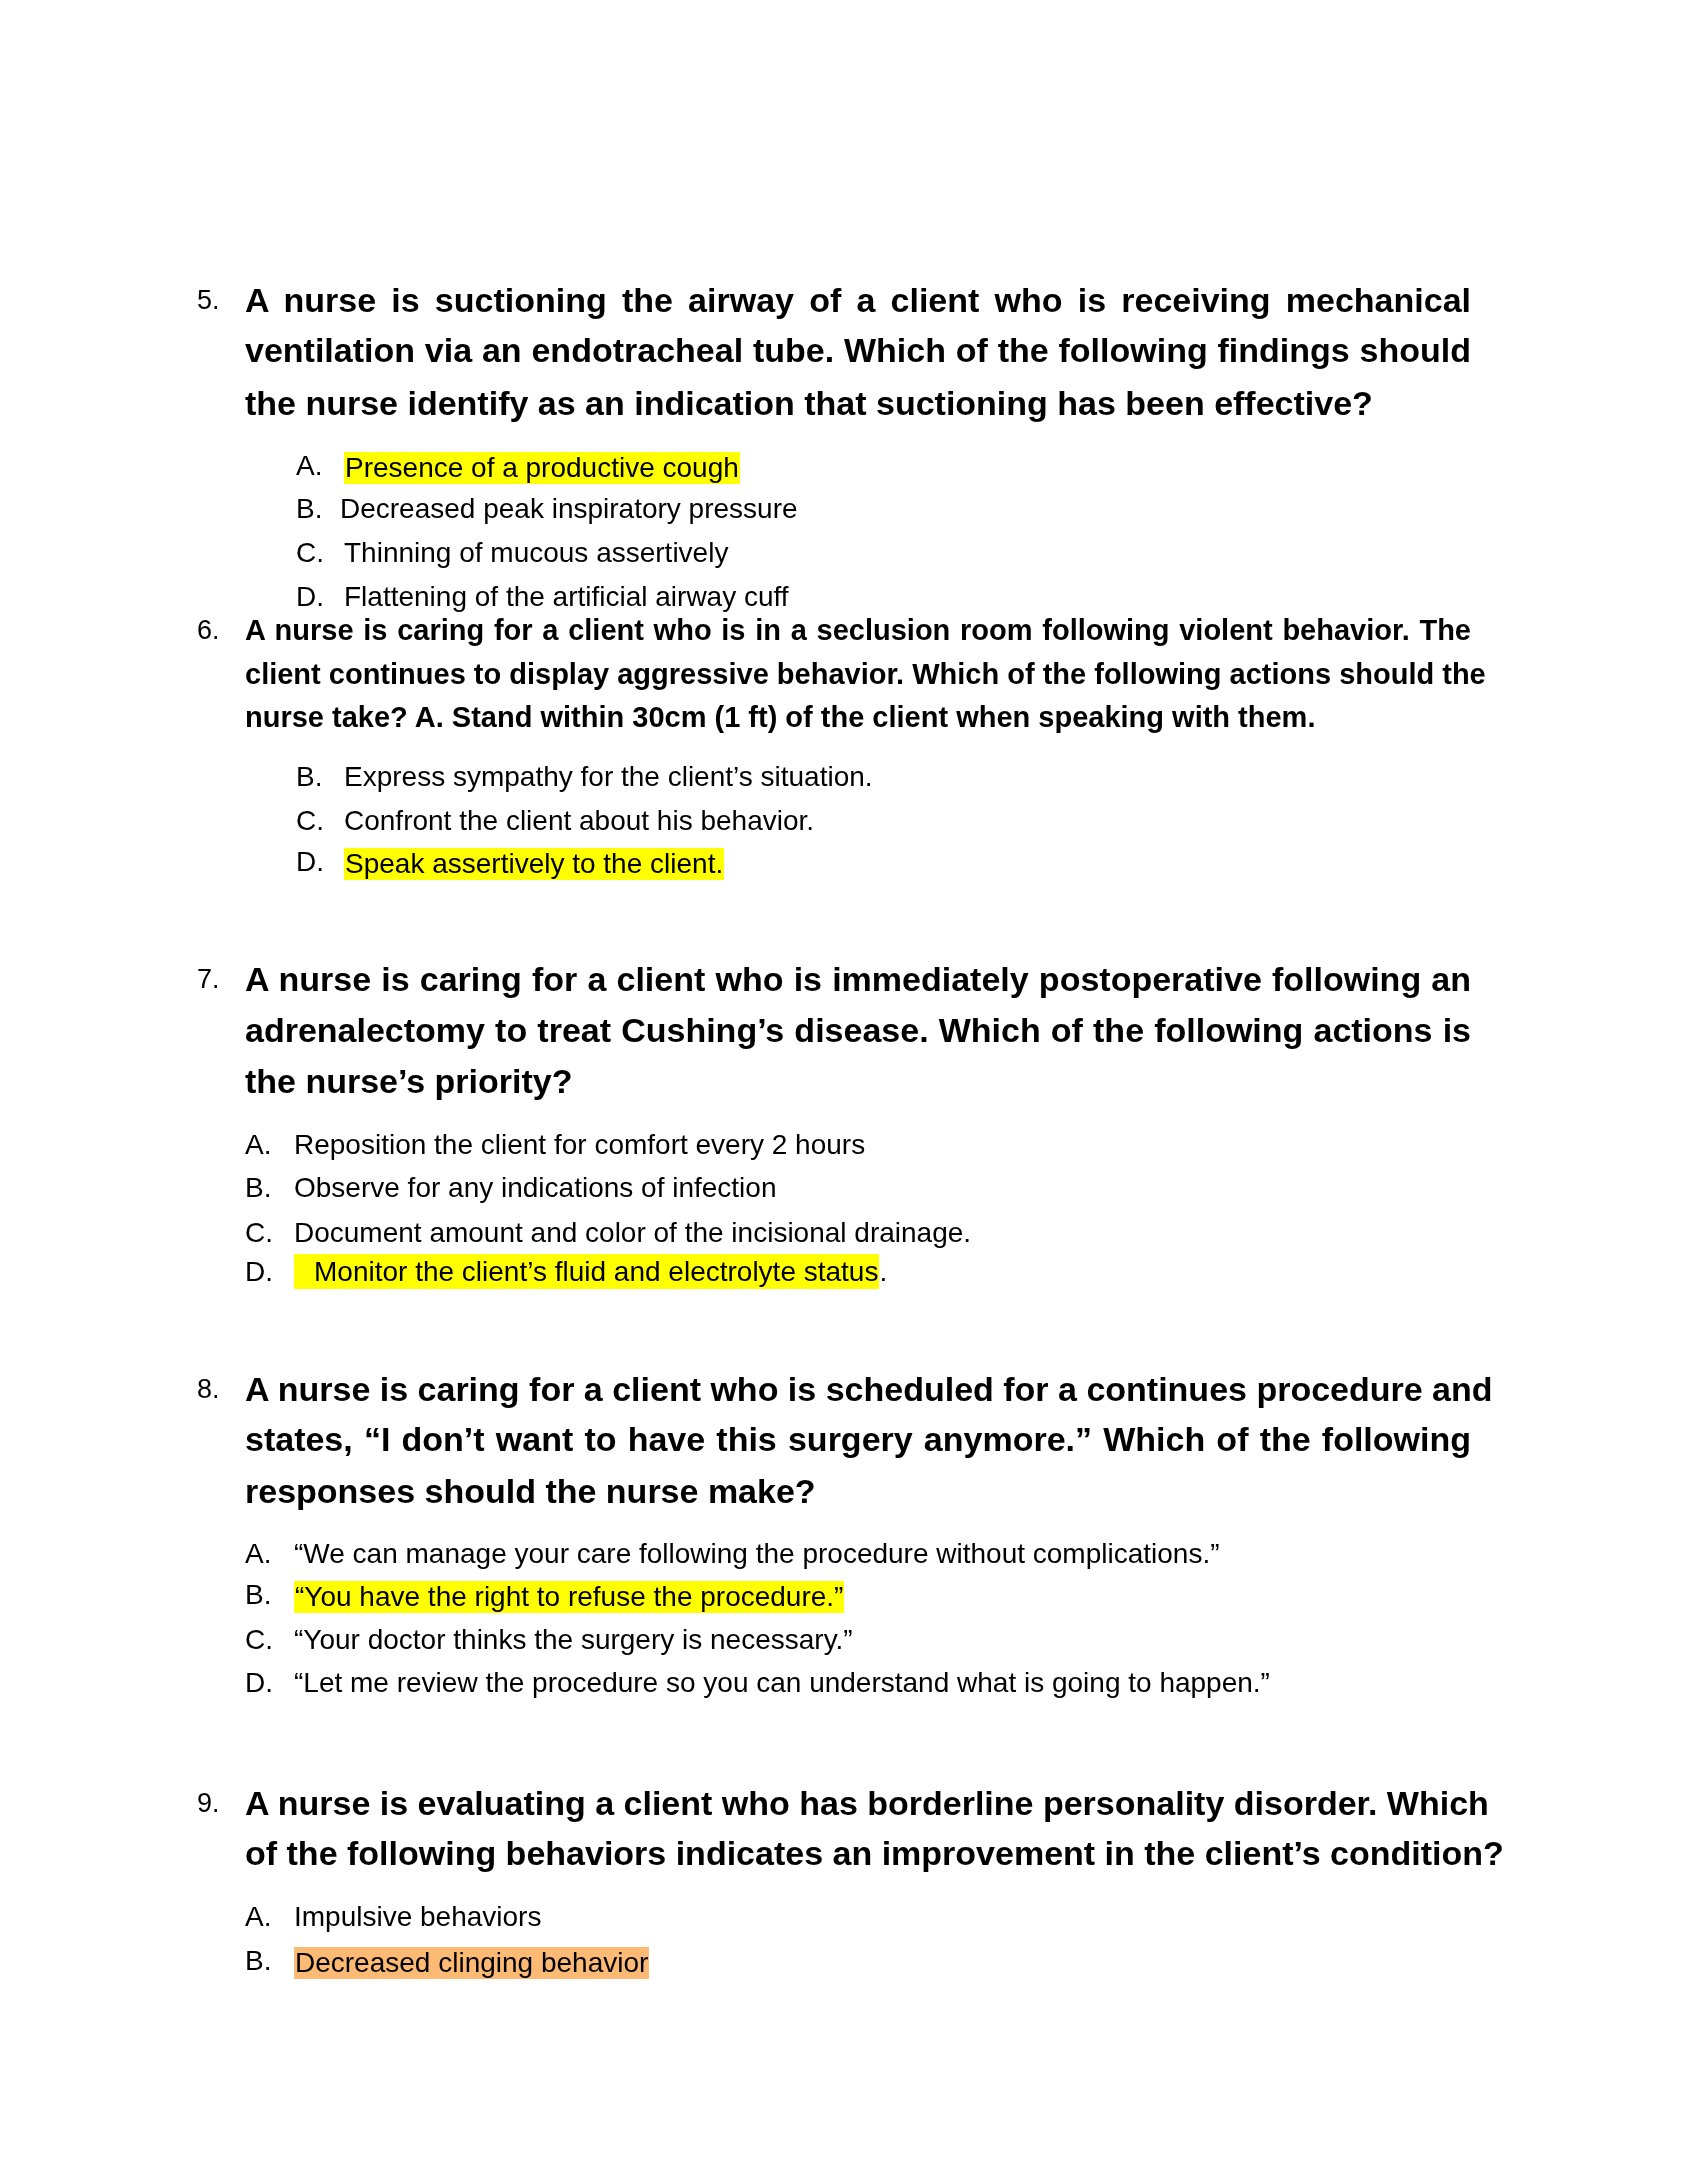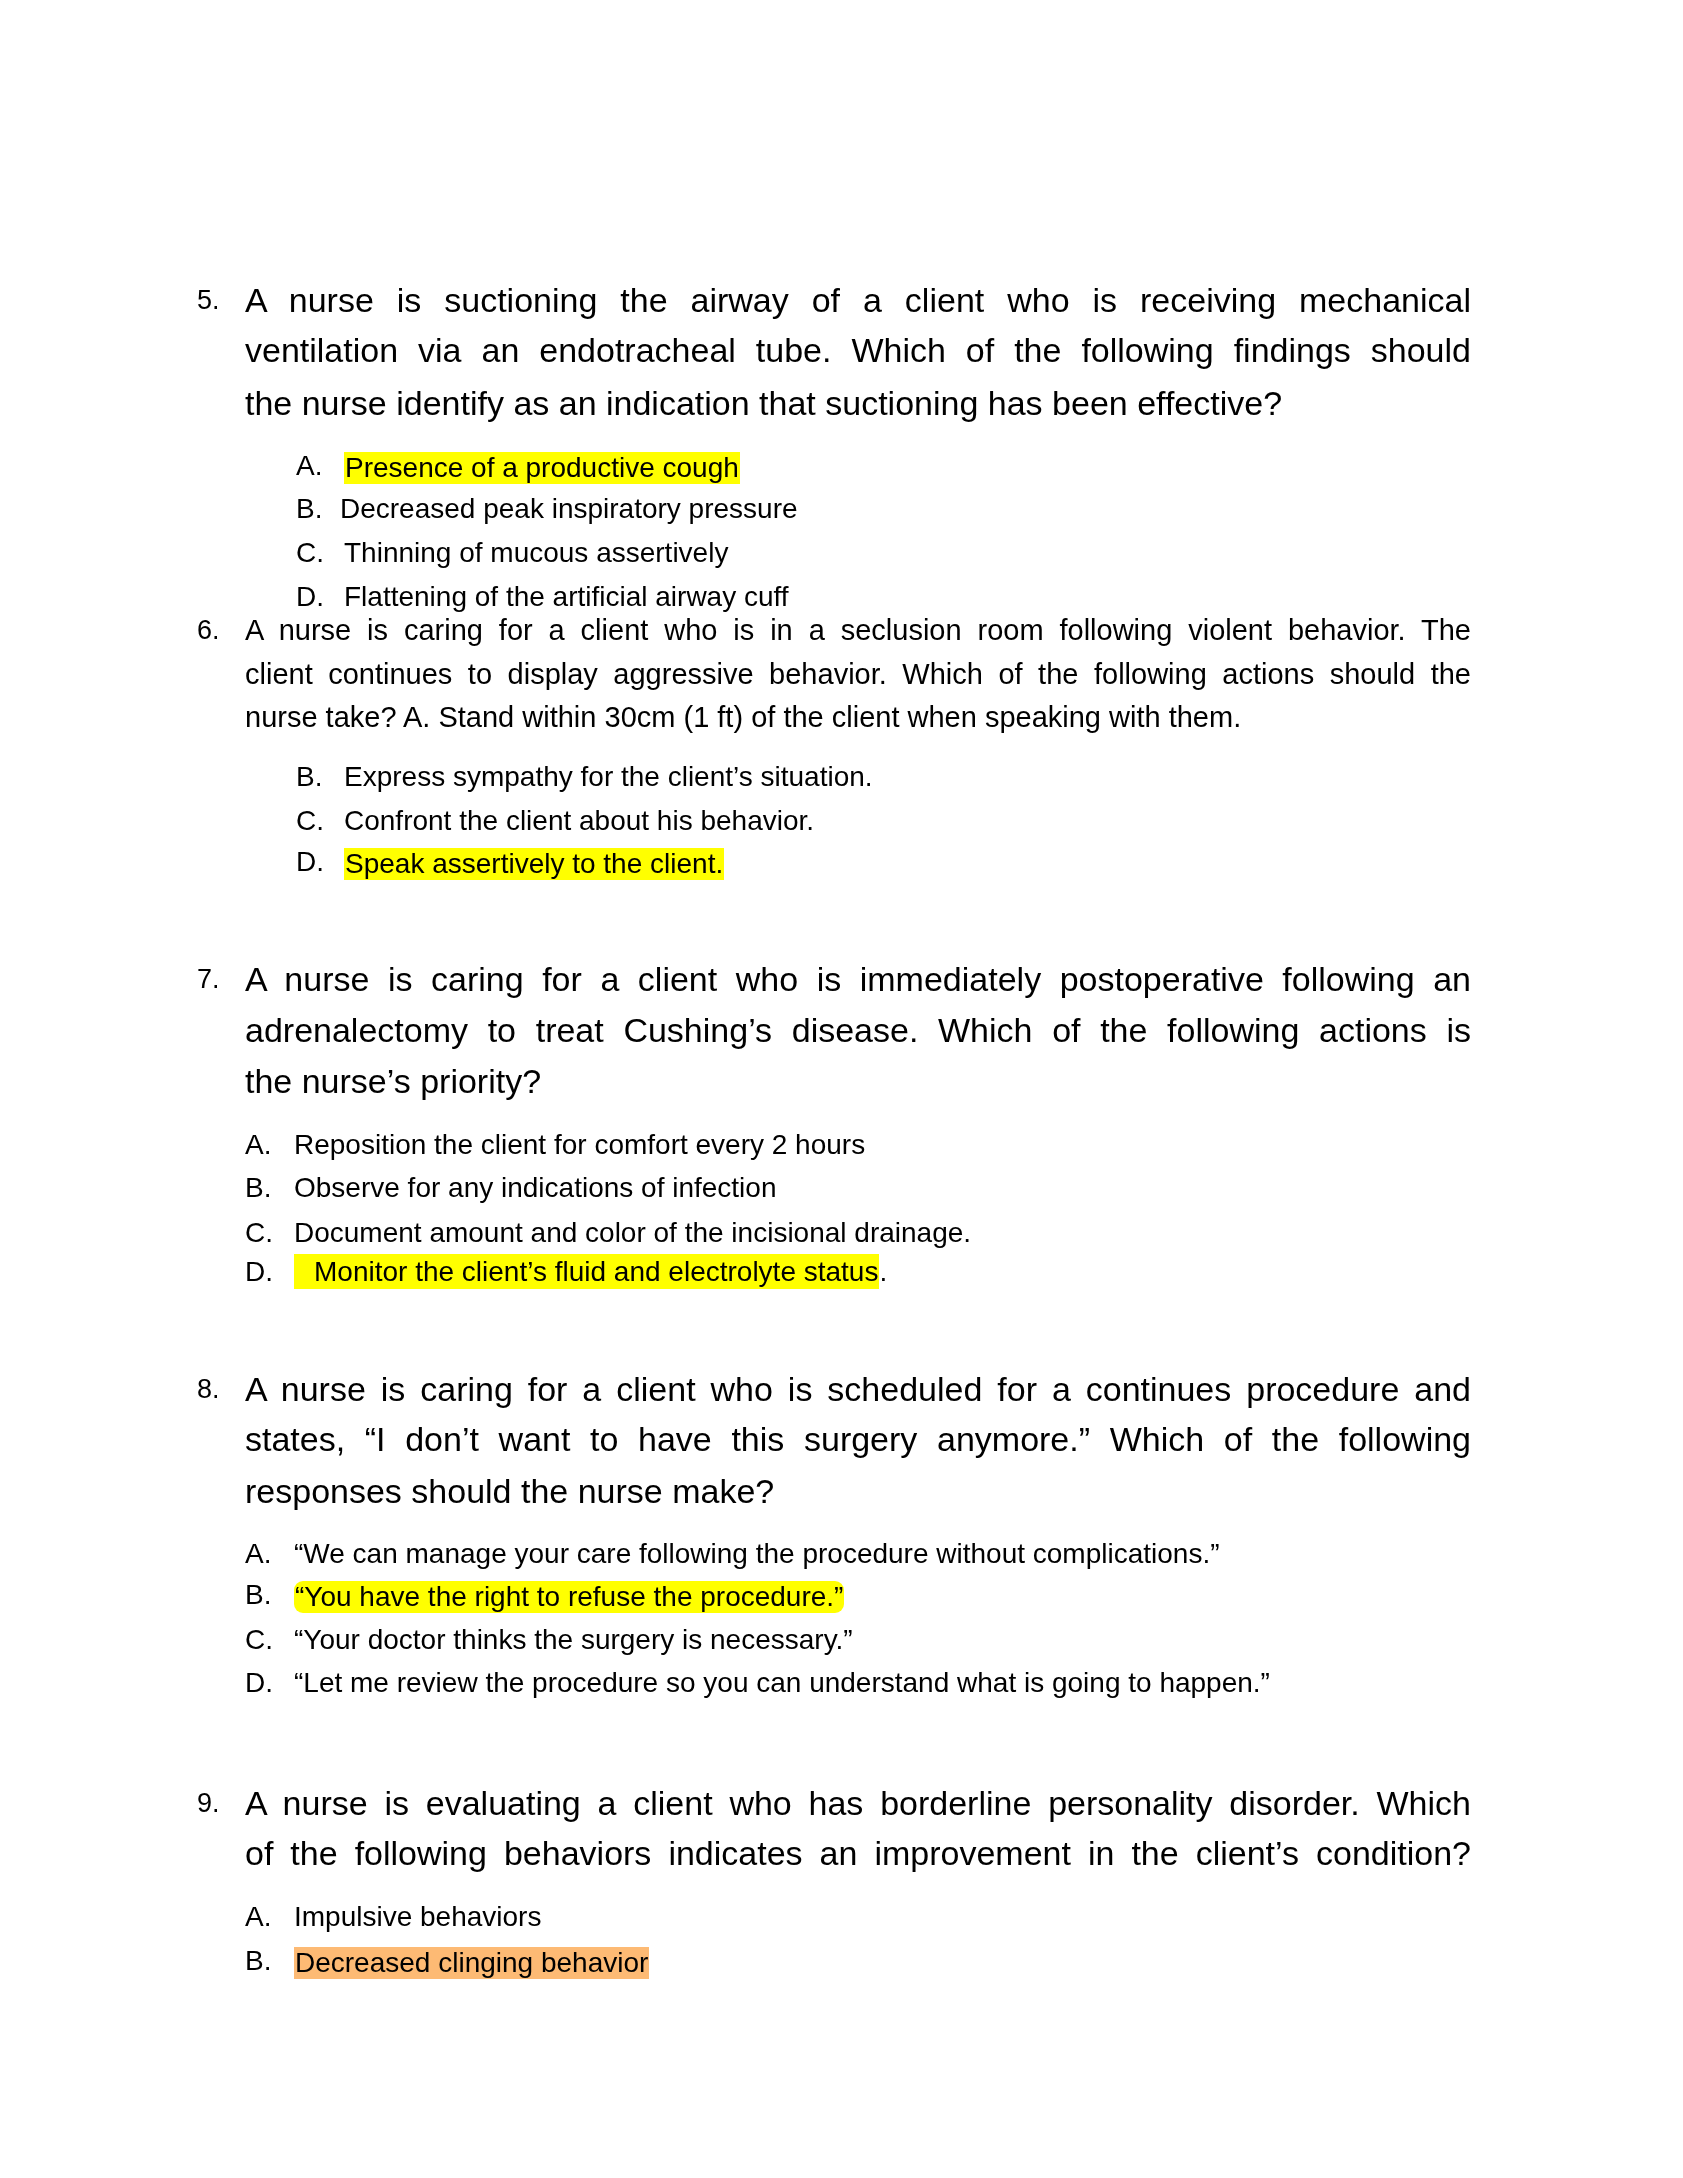--- a/index.html
+++ b/index.html
@@ -1,20 +1,20 @@
 <!DOCTYPE html>
 <html><head>
 <meta charset="utf-8">
 <style>
   html, body { margin: 0; padding: 0; background: #ffffff; }
   body { width: 1683px; height: 2178px; position: relative; overflow: hidden;
          font-family: "Liberation Sans", "DejaVu Sans", sans-serif; color: #000; }
   .page { position: absolute; left: 0; top: 0; width: 1683px; height: 2178px; }
   .qnum { position: absolute; left: 197px; font-size: 27px; font-weight: normal; }
-  .qline { position: absolute; left: 245px; width: 1226px; font-weight: normal;
+  .qline { position: absolute; left: 245px; width: 1226px; font-weight: bold;
            white-space: nowrap; }
   .qline.justify { text-align: justify; text-align-last: justify; }
   .big { font-size: 34px; }
   .mid { font-size: 29px; }
   .opt { position: absolute; font-size: 28px; white-space: nowrap; }
   .opt .letter { position: absolute; left: 0; top: 0; }
   .opt .text { position: absolute; top: 0; white-space: nowrap; }
   .hl { background: #ffff00; padding: 2px 1px; }
   .line { position: absolute; transform: translateY(-50%); line-height: 1; }
 </style>
@@ -96,21 +96,21 @@
     <div class="qline big justify line" style="top:1389px">A nurse is caring for a client who is scheduled for a continues procedure and</div>
     <div class="qline big justify line" style="top:1439px">states, “I don’t want to have this surgery anymore.” Which of the following</div>
     <div class="qline big line" style="top:1491px">responses should the nurse make?</div>
 
     <div class="opt line" style="top:1540px; left:245px">
       <span class="letter">A.</span>
       <span class="text" style="left:49px">“We can manage your care following the procedure without complications.”</span>
     </div>
     <div class="opt line" style="top:1581px; left:245px">
       <span class="letter">B.</span>
-      <span class="text hl" style="left: 49px; background: rgb(255, 255, 0); border-radius: 9px;">“You have the right to refuse the procedure.”</span>
+      <span class="text hl" style="left: 49px; background: rgb(255, 255, 0);">“You have the right to refuse the procedure.”</span>
     </div>
     <div class="opt line" style="top:1626px; left:245px">
       <span class="letter">C.</span>
       <span class="text" style="left:49px">“Your doctor thinks the surgery is necessary.”</span>
     </div>
     <div class="opt line" style="top:1669px; left:245px">
       <span class="letter">D.</span>
       <span class="text" style="left:49px">“Let me review the procedure so you can understand what is going to happen.”</span>
     </div>
   </div>

